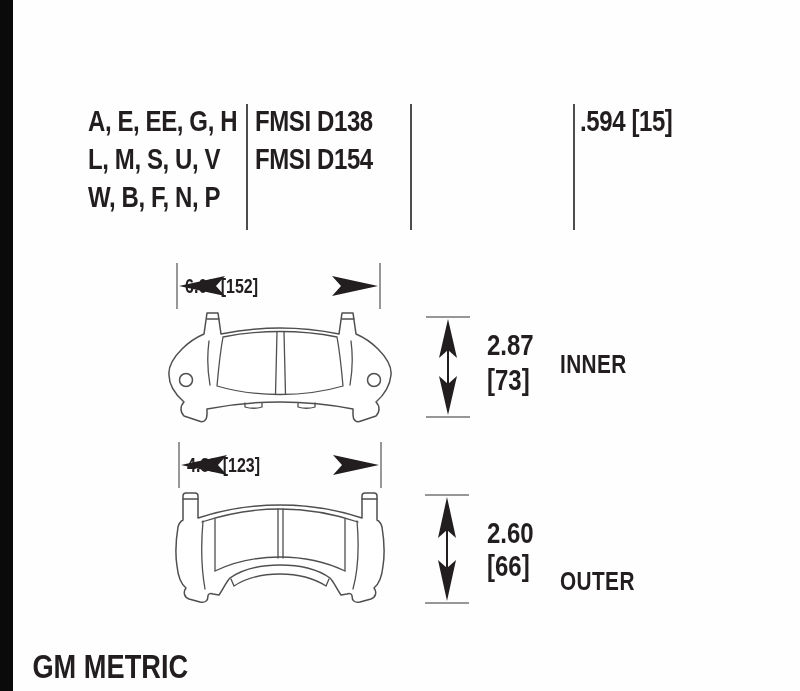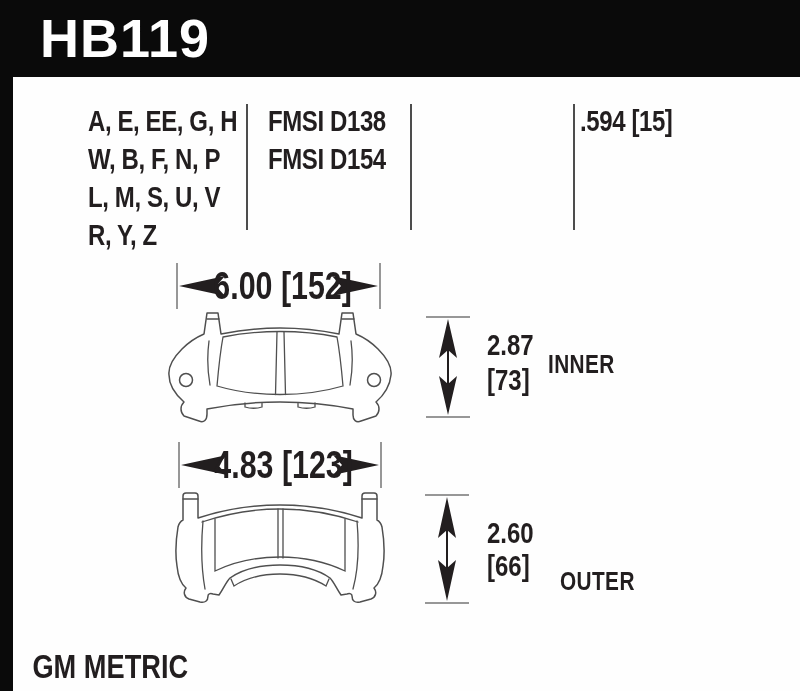--- a/index.html
+++ b/index.html
@@ -6,46 +6,42 @@
   .sheet{position:relative;width:800px;height:691px;background:#fefefe;overflow:hidden;
          font-family:"Liberation Sans",sans-serif;font-weight:bold;color:#221e1f;}
   .header{position:absolute;left:0;top:0;width:800px;height:77px;background:#0a0a0a;}
   .part-number{position:absolute;left:40px;top:11px;color:#ffffff;font-size:54px;letter-spacing:1px;line-height:1;}
   .leftbar{position:absolute;left:0;top:0;width:13px;height:691px;background:#0a0a0a;}
   .cond{display:inline-block;transform:scaleX(0.8);transform-origin:0 50%;white-space:nowrap;}
   .condc{display:inline-block;transform:scaleX(0.8);transform-origin:50% 50%;white-space:nowrap;}
   .spec{position:absolute;font-size:30px;letter-spacing:-0.5px;}
   .spec .row{height:38px;line-height:38px;}
   .letters{left:88px;top:102px;}
-  .fmsi{left:268px;top:102px;text-align:right;}
+  .fmsi{left:255px;top:102px;text-align:right;}
   .thickness{left:580px;top:102px;line-height:38px;}
   .vline{position:absolute;top:104px;height:126px;width:2px;background:#4d4d4d;}
   .v1{left:246px;} .v2{left:410px;} .v3{left:573px;}
   .dimh{position:absolute;}
-  .dimh .txt{position:absolute;left:0;right:12px;top:5px;text-align:right;font-size:38px;line-height:36px;}
+  .dimh .txt{position:absolute;left:0;right:0;top:5px;text-align:left;font-size:20px;line-height:36px;}
   .dimv-label{position:absolute;font-size:30px;line-height:1;}
   .view-label{position:absolute;font-size:26px;line-height:1;letter-spacing:0.5px;}
   .footer-label{position:absolute;left:13px;right:0;top:649px;font-size:34px;line-height:1;}
   svg{position:absolute;display:block;}
 </style>
 </head>
 <body>
 
 <div class="sheet">
 
-  <div class="header">
-    <div class="part-number">HB119</div>
-  </div>
   <div class="leftbar"></div>
 
   <div class="spec letters">
     <div class="row"><span class="cond">A, E, EE, G, H</span></div>
+    <div class="row"><span class="cond">L, M, S, U, V</span></div>
     <div class="row"><span class="cond">W, B, F, N, P</span></div>
-    <div class="row"><span class="cond">L, M, S, U, V</span></div>
-    <div class="row"><span class="cond">R, Y, Z</span></div>
   </div>
   <div class="vline v1"></div>
   <div class="spec fmsi">
     <div class="row"><span class="cond">FMSI D138</span></div>
     <div class="row"><span class="cond">FMSI D154</span></div>
   </div>
   <div class="vline v2"></div>
   <div class="vline v3"></div>
   <div class="spec thickness">
     <span class="cond">.594 [15]</span>
@@ -78,21 +74,21 @@
 
   <svg style="left:426px;top:316px;" width="44" height="102" viewBox="0 0 44 102">
     <line x1="0" y1="1" x2="44" y2="1" stroke="#757575" stroke-width="1.5"></line>
     <line x1="0" y1="101" x2="44" y2="101" stroke="#757575" stroke-width="1.5"></line>
     <line x1="22" y1="34" x2="22" y2="68" stroke="#221e1f" stroke-width="2"></line>
     <polygon points="22,3 31,42 22,34 13,42" fill="#221e1f"></polygon>
     <polygon points="22,99 31,60 22,68 13,60" fill="#221e1f"></polygon>
   </svg>
   <div class="dimv-label" style="left:487px;top:330px;"><span class="cond">2.87</span></div>
   <div class="dimv-label" style="left:487px;top:365px;"><span class="cond">[73]</span></div>
-  <div class="view-label" style="left:548px;top:351px;text-decoration:underline;"><span class="cond">INNER</span></div>
+  <div class="view-label" style="left:560px;top:351px;text-decoration:underline;"><span class="cond">INNER</span></div>
 
   <div class="dimh" style="left:178px;top:442px;width:204px;height:46px;">
     <svg width="204" height="46" viewBox="0 0 204 46">
       <line x1="1" y1="0" x2="1" y2="46" stroke="#757575" stroke-width="1.5"></line>
       <line x1="203" y1="0" x2="203" y2="46" stroke="#757575" stroke-width="1.5"></line>
       <polygon points="3,23 49,13 40,23 49,33" fill="#221e1f"></polygon>
       <polygon points="201,23 155,13 164,23 155,33" fill="#221e1f"></polygon>
     </svg>
     <div class="txt"><span class="condc">4.83 [123]</span></div>
   </div>

